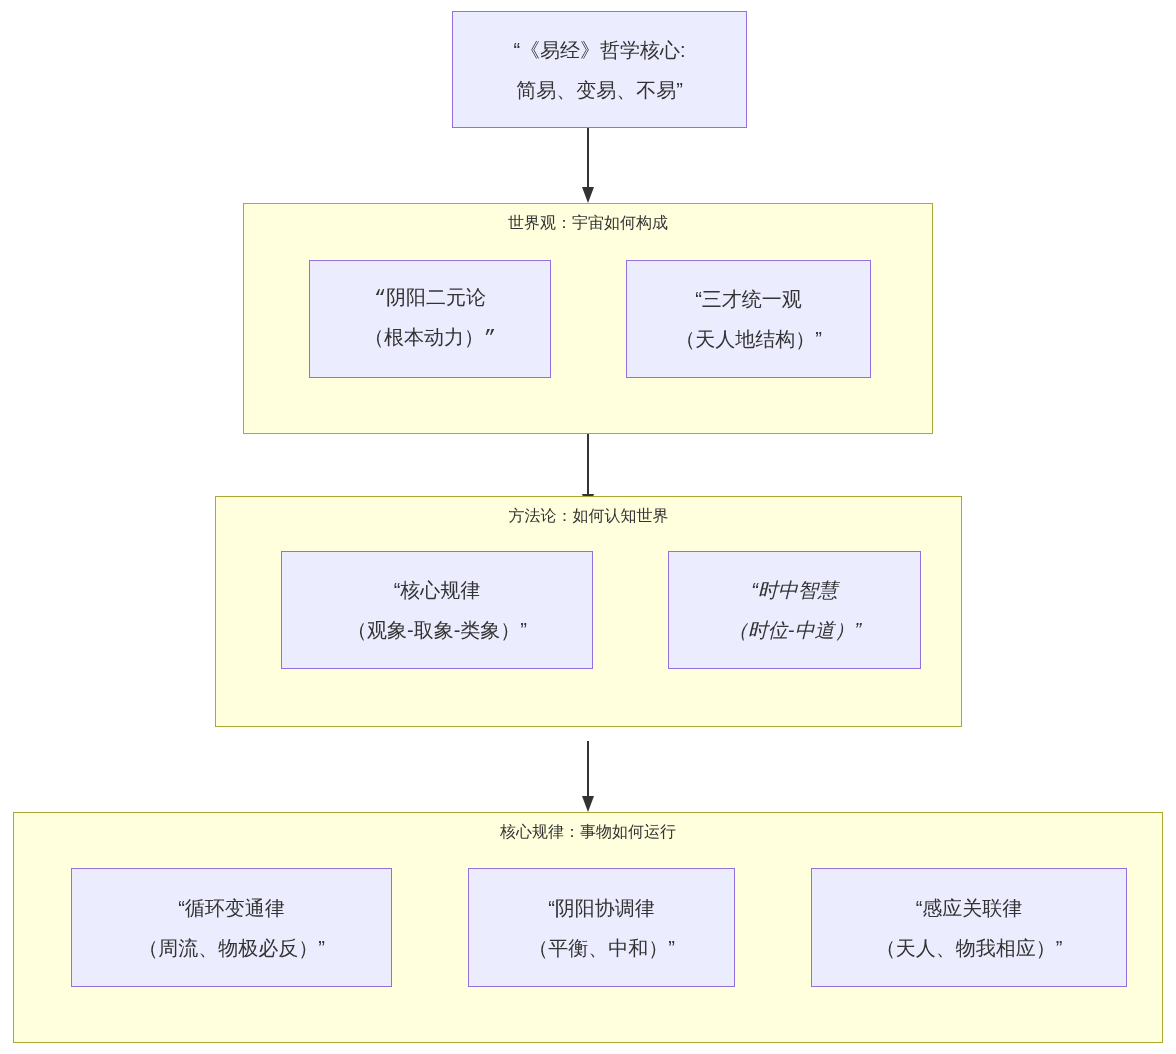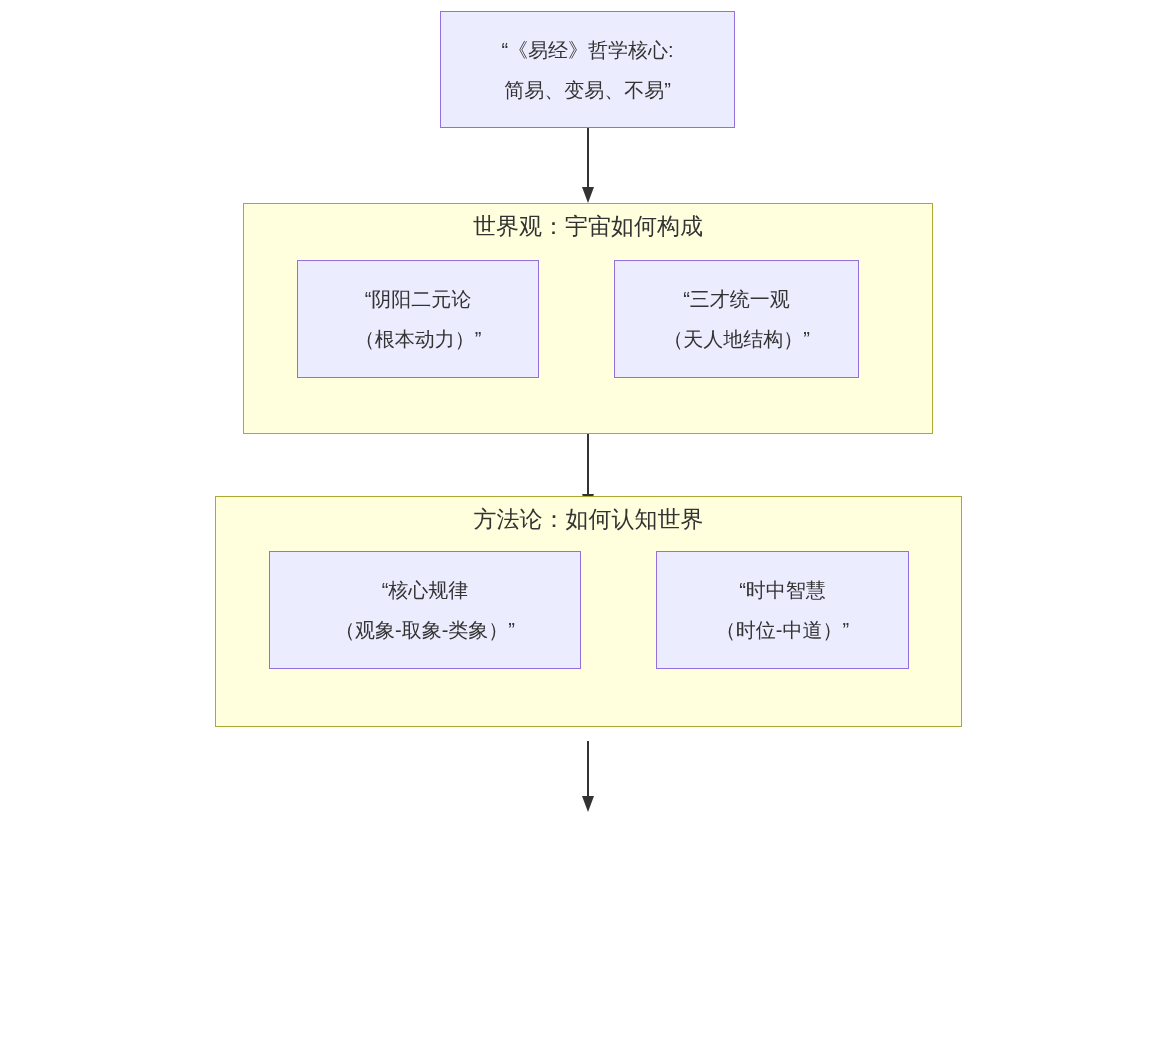--- a/index.html
+++ b/index.html
@@ -21,35 +21,36 @@
     border: 1px solid #9370DB;
     color: #333333;
     display: flex;
     align-items: center;
     justify-content: center;
     text-align: center;
     white-space: pre-line;
     font-size: 20px;
     line-height: 2.0;
     box-sizing: border-box;
+    margin-left: 12px;
   }
   .cluster {
     position: absolute;
     background: #FFFFDE;
     border: 1px solid #AAAA33;
     box-sizing: border-box;
   }
   .cluster-title {
     position: absolute;
     top: 9px;
     left: 0;
     right: 0;
     text-align: center;
     color: #333333;
-    font-size: 23px;
+    font-size: 16px;
     line-height: 1.2;
   }
   .arrow {
     position: absolute;
     display: flex;
     flex-direction: column;
     align-items: center;
   }
   .arrow-line {
     width: 2px;
@@ -72,38 +73,47 @@
   <div class="node" style="left:440px; top:11px; width:295px; height:117px;">“《易经》哲学核心:
 简易、变易、不易”</div>
 
   <div class="arrow" style="left:581px; top:128px; width:13px; height:75px;">
     <div class="arrow-line"></div>
     <div class="arrow-head"></div>
   </div>
 
   <div class="cluster" style="left:243px; top:203px; width:690px; height:231px;">
     <div class="cluster-title">世界观：宇宙如何构成</div>
-    <div class="node" style="left:53px; top:56px; width:242px; height:118px;">“阴阳二元论
+    <div class="node" style="left:53px; top:56px; width:242px; height:118px;font-family:Liberation Mono, monospace;">“阴阳二元论
 （根本动力）”</div>
     <div class="node" style="left:370px; top:56px; width:245px; height:118px;">“三才统一观
 （天人地结构）”</div>
   </div>
 
   <div class="arrow" style="left:581px; top:434px; width:13px; height:76px;">
     <div class="arrow-line"></div>
     <div class="arrow-head"></div>
   </div>
 
   <div class="cluster" style="left:215px; top:496px; width:747px; height:231px;">
     <div class="cluster-title">方法论：如何认知世界</div>
     <div class="node" style="left:53px; top:54px; width:312px; height:118px;">“核心规律
 （观象-取象-类象）”</div>
-    <div class="node" style="left:440px; top:54px; width:253px; height:118px;">“时中智慧
+    <div class="node" style="left:440px; top:54px; width:253px; height:118px;font-style:italic;">“时中智慧
 （时位-中道）”</div>
   </div>
 
   <div class="arrow" style="left:581px; top:741px; width:13px; height:71px;">
     <div class="arrow-line"></div>
     <div class="arrow-head"></div>
   </div>
 
+  <div class="cluster" style="left:13px; top:812px; width:1150px; height:231px;">
+    <div class="cluster-title">核心规律：事物如何运行</div>
+    <div class="node" style="left:45px; top:55px; width:321px; height:119px;">“循环变通律
+（周流、物极必反）”</div>
+    <div class="node" style="left:442px; top:55px; width:267px; height:119px;">“阴阳协调律
+（平衡、中和）”</div>
+    <div class="node" style="left:785px; top:55px; width:316px; height:119px;">“感应关联律
+（天人、物我相应）”</div>
+  </div>
 
 </div>
 
 </body></html>

